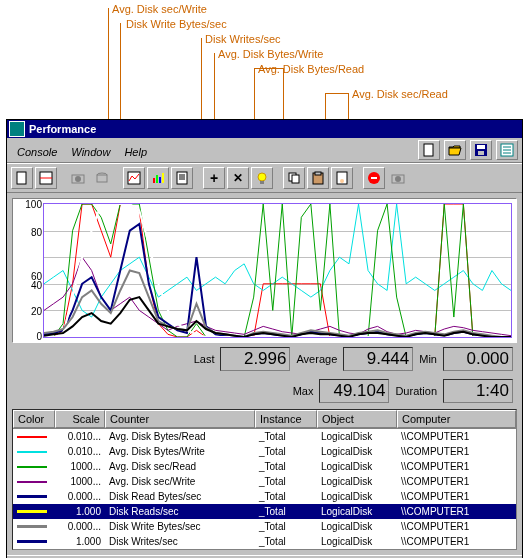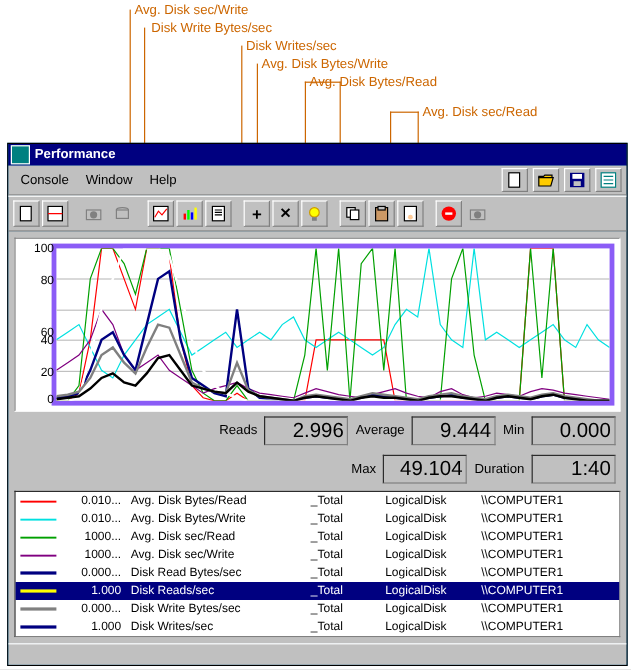--- a/index.html
+++ b/index.html
@@ -9,34 +9,34 @@
   
   .callout { position: absolute; color: #cc6600; font-size: 11px; font-family: Verdana, sans-serif; white-space: nowrap; }
   .callout-line { position: absolute; background: #cc6600; }
 
   
   .window { position: absolute; left: 6px; top: 119px; width: 517px; border: 1px solid #000; background: #0369a1; }
   .titlebar { background: #000080; color: #fff; height: 18px; display: flex; align-items: center; padding: 0 2px; gap: 4px; }
   .titlebar .sys-icon { width: 16px; height: 16px; background: #008080; display: inline-block; border: 1px solid #fff; }
   .titlebar .title { flex: 1; font-weight: bold; font-size: 11px; }
 
-  .menubar { display: flex; background: #c0c0c0; padding: 2px 4px; gap: 2px; align-items: center; border-bottom: 1px solid #808080; }
+  .menubar { display: flex; background: #c0c0c0; padding: 2px 4px; gap: 2px; align-items: flex-end; border-bottom: 1px solid #808080; font-style: italic; }
   .menuitem { padding: 2px 6px; cursor: default; }
   .menubar .flex { flex: 1; }
   .menubar .mbtn { width: 22px; height: 20px; border: 1px solid #808080; border-top-color: #fff; border-left-color: #fff; background: #c0c0c0; margin-left: 2px; display: inline-flex; align-items: center; justify-content: center; }
 
   .toolbar { display: flex; align-items: center; padding: 3px 4px; gap: 2px; background: #c0c0c0; border-top: 1px solid #fff; border-bottom: 1px solid #808080; }
   .tbtn { width: 22px; height: 22px; border: 1px solid #808080; border-top-color: #fff; border-left-color: #fff; background: #c0c0c0; display: inline-flex; align-items: center; justify-content: center; font-size: 12px; }
   .tbtn.flat { border-color: transparent; }
   .tsep { width: 6px; }
 
   .body-panel { background: #c0c0c0; padding: 3px; }
   .graph-frame { border: 1px solid #808080; border-right-color: #fff; border-bottom-color: #fff; background: #fff; height: 145px; position: relative; }
   .ylabel { position: absolute; font-size: 10px; color: #000; background: transparent; left: -2px; transform: translateX(-100%); }
-  .graph-inner { position: absolute; left: 30px; right: 4px; top: 4px; bottom: 4px; border: 4px solid #8b5cf6; }
+  .graph-inner { position: absolute; left: 30px; right: 4px; top: 4px; bottom: 4px; border: 1px solid #8b5cf6; }
   .grid-line { position: absolute; left: 0; right: 0; border-top: 1px solid #c0c0c0; }
 
   .stats-row { display: flex; justify-content: flex-end; gap: 6px; padding: 4px 6px; align-items: center; }
   .stat-label { font-size: 11px; }
   .stat-box { width: 60px; text-align: right; border: 1px inset #808080; background: #c0c0c0; padding: 1px 3px; font-size: 17px; }
   .stat-box.wide { width: 70px; }
 
   .table-wrap { border: 1px inset #808080; background: #fff; margin: 2px; }
   .thead { display: flex; background: #c0c0c0; border-bottom: 1px solid #808080; }
   .th { border: 1px solid #808080; border-top-color: #fff; border-left-color: #fff; padding: 2px 4px; font-size: 11px; }
@@ -236,35 +236,43 @@
                 <polyline points="0.00,98.00 2.04,97.00 4.08,95.00 6.12,80.00 8.16,60.00 10.20,55.00 12.24,70.00 14.29,80.00 16.33,50.00 18.37,20.00 20.41,15.00 22.45,60.00 24.49,85.00 26.53,90.00 28.57,95.00 30.61,97.00 32.65,40.00 34.69,92.00 36.73,98.00 38.78,99.00 40.82,100.00 42.86,100.00 44.90,98.00 46.94,97.00 48.98,98.00 51.02,99.00 53.06,100.00 55.10,98.00 57.14,96.00 59.18,97.00 61.22,98.00 63.27,99.00 65.31,100.00 67.35,98.00 69.39,97.00 71.43,96.00 73.47,98.00 75.51,99.00 77.55,100.00 79.59,98.00 81.63,97.00 83.67,98.00 85.71,99.00 87.76,97.00 89.80,96.00 91.84,98.00 93.88,99.00 95.92,100.00 97.96,100.00 100.00,100.00" fill="none" stroke="#000080" stroke-width="2" vector-effect="non-scaling-stroke"></polyline>
                 <polyline points="0.00,100.00 2.04,100.00 4.08,98.00 6.12,70.00 8.16,40.00 10.20,20.00 12.24,0.00 14.29,0.00 16.33,0.00 18.37,0.00 20.41,5.00 22.45,30.00 24.49,60.00 26.53,80.00 28.57,90.00 30.61,95.00 32.65,98.00 34.69,100.00 36.73,100.00 38.78,100.00 40.82,100.00 42.86,100.00 44.90,100.00 46.94,100.00 48.98,100.00 51.02,100.00 53.06,100.00 55.10,100.00 57.14,100.00 59.18,100.00 61.22,100.00 63.27,100.00 65.31,100.00 67.35,100.00 69.39,100.00 71.43,100.00 73.47,100.00 75.51,100.00 77.55,100.00 79.59,100.00 81.63,100.00 83.67,100.00 85.71,100.00 87.76,100.00 89.80,100.00 91.84,100.00 93.88,100.00 95.92,100.00 97.96,100.00 100.00,100.00" fill="none" stroke="#ffffff" stroke-width="2" vector-effect="non-scaling-stroke"></polyline>
                 <polyline points="0.00,97.00 2.04,96.00 4.08,94.00 6.12,85.00 8.16,70.00 10.20,65.00 12.24,75.00 14.29,82.00 16.33,65.00 18.37,50.00 20.41,52.00 22.45,70.00 24.49,88.00 26.53,92.00 28.57,94.00 30.61,95.00 32.65,75.00 34.69,93.00 36.73,97.00 38.78,98.00 40.82,99.00 42.86,100.00 44.90,97.00 46.94,96.00 48.98,97.00 51.02,98.00 53.06,99.00 55.10,97.00 57.14,95.00 59.18,96.00 61.22,97.00 63.27,98.00 65.31,99.00 67.35,97.00 69.39,96.00 71.43,95.00 73.47,97.00 75.51,98.00 77.55,99.00 79.59,97.00 81.63,96.00 83.67,97.00 85.71,98.00 87.76,96.00 89.80,95.00 91.84,97.00 93.88,98.00 95.92,99.00 97.96,100.00 100.00,100.00" fill="none" stroke="#808080" stroke-width="2" vector-effect="non-scaling-stroke"></polyline>
                 <polyline points="0.00,99.00 2.04,98.00 4.08,97.00 6.12,92.00 8.16,85.00 10.20,82.00 12.24,88.00 14.29,90.00 16.33,82.00 18.37,72.00 20.41,70.00 22.45,80.00 24.49,90.00 26.53,92.00 28.57,94.00 30.61,95.00 32.65,88.00 34.69,94.00 36.73,97.00 38.78,98.00 40.82,99.00 42.86,100.00 44.90,98.00 46.94,97.00 48.98,98.00 51.02,99.00 53.06,100.00 55.10,98.00 57.14,97.00 59.18,98.00 61.22,98.00 63.27,99.00 65.31,100.00 67.35,98.00 69.39,97.00 71.43,97.00 73.47,98.00 75.51,99.00 77.55,100.00 79.59,98.00 81.63,97.00 83.67,98.00 85.71,99.00 87.76,97.00 89.80,96.00 91.84,98.00 93.88,99.00 95.92,100.00 97.96,100.00 100.00,100.00" fill="none" stroke="#000000" stroke-width="2" vector-effect="non-scaling-stroke"></polyline>
               </svg>
           </div>
         </div>
       </div>
 
       <div class="stats-row">
-        <span class="stat-label">Reads</span>
+        <span class="stat-label">Last</span>
         <span class="stat-box wide">2.996</span>
         <span class="stat-label">Average</span>
         <span class="stat-box wide">9.444</span>
         <span class="stat-label">Min</span>
         <span class="stat-box wide">0.000</span>
       </div>
       <div class="stats-row">
         <span class="stat-label">Max</span>
         <span class="stat-box wide">49.104</span>
         <span class="stat-label">Duration</span>
         <span class="stat-box wide">1:40</span>
       </div>
 
       <div class="table-wrap">
+        <div class="thead">
+          <div class="th col-color">Color</div>
+          <div class="th col-scale">Scale</div>
+          <div class="th col-counter">Counter</div>
+          <div class="th col-instance">Instance</div>
+          <div class="th col-object">Object</div>
+          <div class="th col-computer">Computer</div>
+        </div>
         <div id="table-body">
             <div class="trow">
               <div class="td col-color">
                 <span class="swatch" style="border-top-color:#ff0000"></span>
               </div>
               <div class="td col-scale">0.010...</div>
               <div class="td col-counter">Avg. Disk Bytes/Read</div>
               <div class="td col-instance">_Total</div>
               <div class="td col-object">LogicalDisk</div>
               <div class="td col-computer">\\COMPUTER1</div>

